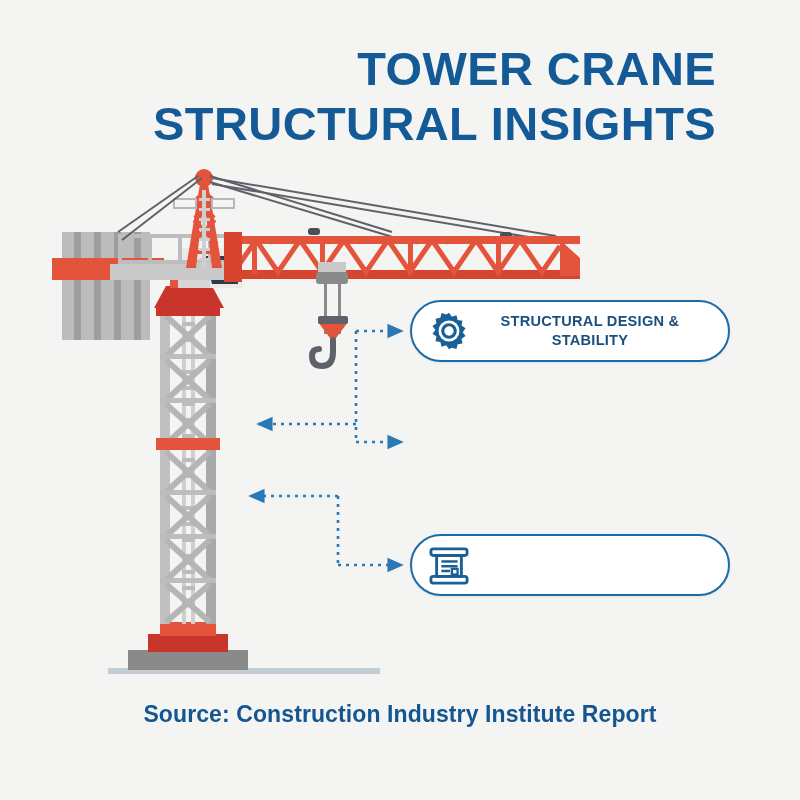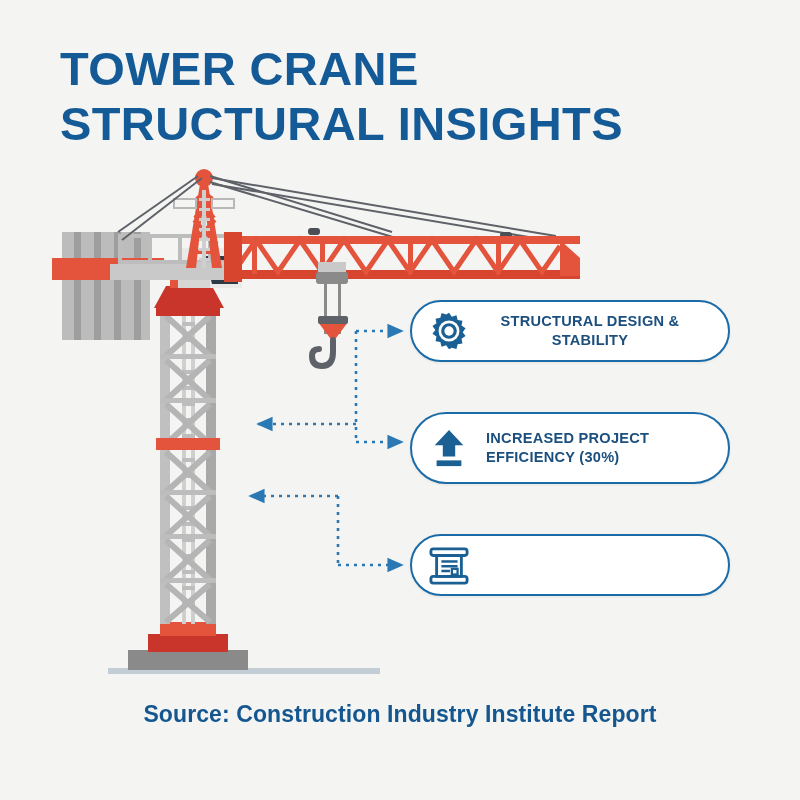--- a/index.html
+++ b/index.html
@@ -7,21 +7,21 @@
     width:800px;height:800px;
     background:#f4f4f2;
     font-family:"Liberation Sans", sans-serif;
     overflow:hidden;
     position:relative;
   }
   #stage{position:absolute;inset:0;width:800px;height:800px;}
 
   
   #title-block{
-    position:absolute;left:60px;top:42px;width:640px;
+    position:absolute;left:76px;top:42px;width:640px;text-align:right;
   }
   .title-line{
     font-size:47px;
     font-weight:bold;
     letter-spacing:0.4px;
     color:#145a96;
     line-height:1.16;
     white-space:nowrap;
   }
 
@@ -307,32 +307,20 @@
       <svg width="40" height="40" viewBox="0 0 44 44">
         <path fill="#1b6094" d="M22 2l3.1 4.3 5.1-1.6 1.3 5.2 5.3.9-1 5.2 4.4 3-3.1 4.3 3.1 4.3-4.4 3 1 5.2-5.3.9-1.3 5.2-5.1-1.6L22 42l-3.1-4.3-5.1 1.6-1.3-5.2-5.3-.9 1-5.2-4.4-3L7 20.9 3.8 16.6l4.4-3-1-5.2 5.3-.9 1.3-5.2 5.1 1.6z"></path>
         <circle cx="22" cy="22" r="11.5" fill="#ffffff"></circle>
         <circle cx="22" cy="22" r="8.6" fill="#1b6094"></circle>
         <circle cx="22" cy="22" r="5.1" fill="#ffffff"></circle>
       </svg>
     </span>
     <span class="callout-label">STRUCTURAL DESIGN &amp; STABILITY</span>
   </div>
 
-  <div class="callout" id="callout-2">
-    <span class="callout-icon">
-      <svg width="36" height="40" viewBox="0 0 36 42">
-        <path fill="#1b6094" d="M18 2 L33 18 L24.5 18 L24.5 30 L11.5 30 L11.5 18 L3 18 Z"></path>
-        <rect x="5" y="34" width="26" height="6" fill="#1b6094"></rect>
-      </svg>
-    </span>
-    <span class="callout-label">
-      <span>INCREASED PROJECT</span><br>
-      <span>EFFICIENCY (30%)</span>
-    </span>
-  </div>
 
   <div class="callout" id="callout-3">
     <span class="callout-icon">
       <svg width="42" height="40" viewBox="0 0 44 42">
         <rect x="3" y="4" width="38" height="7" rx="2.5" fill="none" stroke="#1b6094" stroke-width="3"></rect>
         <rect x="3" y="33" width="38" height="7" rx="2.5" fill="none" stroke="#1b6094" stroke-width="3"></rect>
         <rect x="9" y="11" width="26" height="22" fill="none" stroke="#1b6094" stroke-width="3"></rect>
         <rect x="14" y="16" width="17" height="2.6" fill="#1b6094"></rect>
         <rect x="14" y="21" width="17" height="2.6" fill="#1b6094"></rect>
         <rect x="14" y="26" width="9" height="2.6" fill="#1b6094"></rect>

